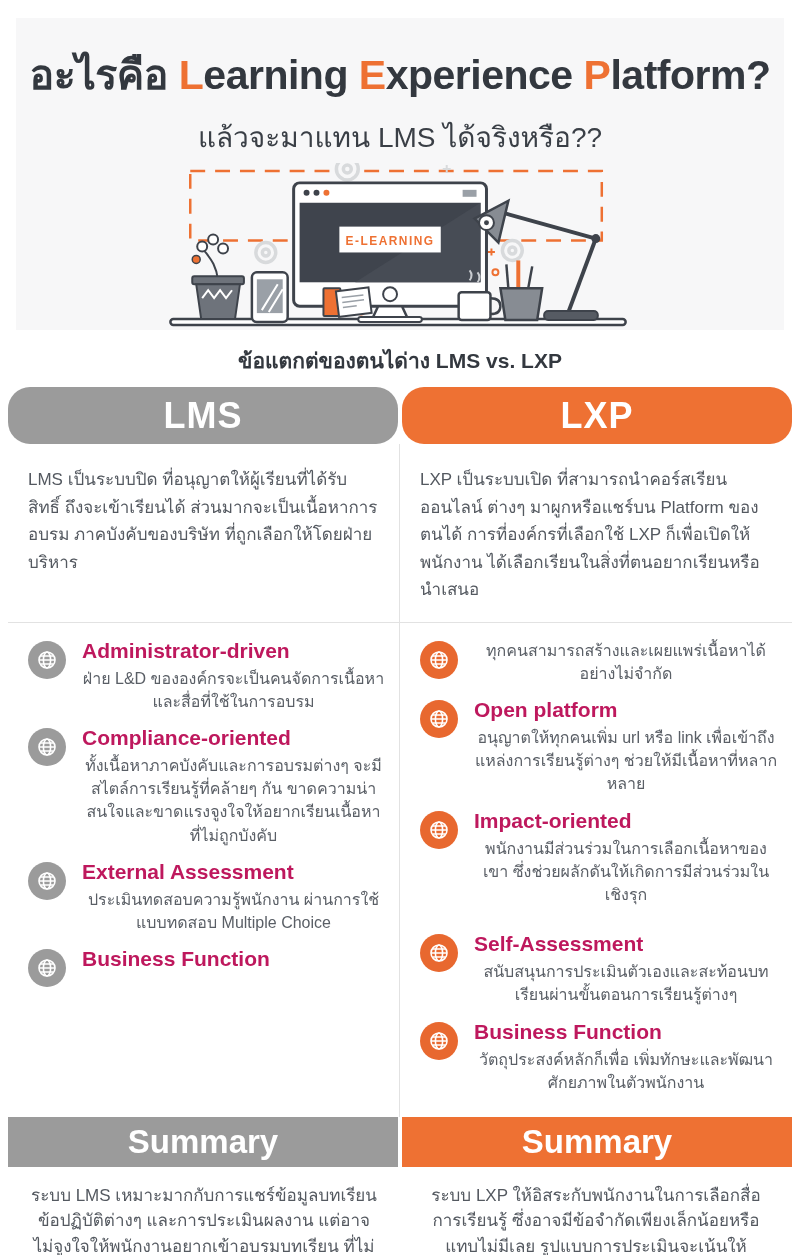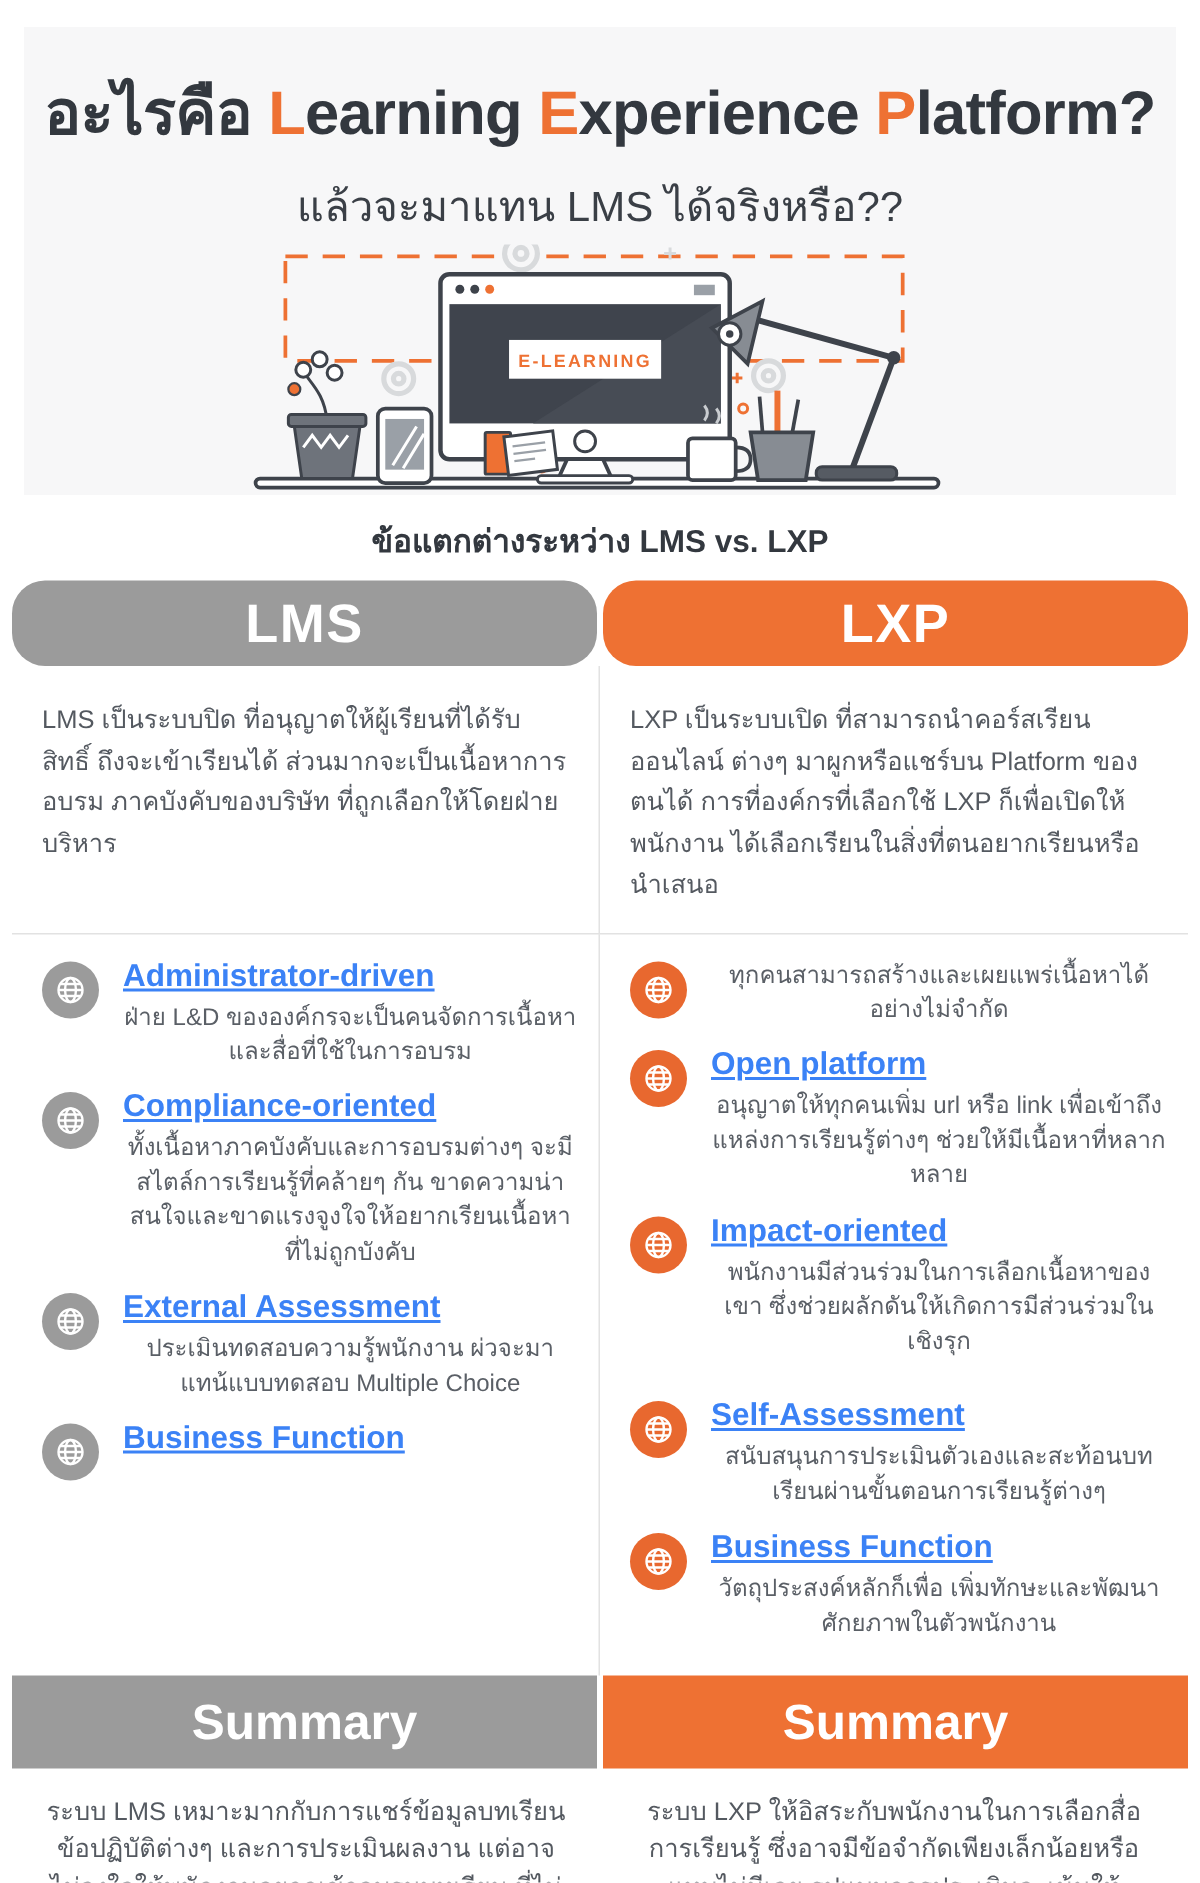--- a/index.html
+++ b/index.html
@@ -51,27 +51,27 @@
   .intro{
     padding:22px 20px 18px 20px;text-align:left;font-size:17px;line-height:1.62;
     color:#545960;border-bottom:1px solid var(--divider);min-height:126px;
   }
   .features{padding:16px 14px 10px 20px;min-height:482px;}
   .feature{display:flex;margin-bottom:13px;}
   .feature .bullet{flex:0 0 38px;height:38px;margin-right:16px;margin-top:2px;}
   .bullet .disc{width:38px;height:38px;border-radius:50%;display:flex;align-items:center;justify-content:center;}
   .disc.gray{background:var(--header-gray);}
   .disc.orange{background:#E8682F;}
-  .feature h3{font-size:21px;font-weight:bold;color:#3b82f6;margin-bottom:4px;text-decoration:underline;}
+  .feature h3{font-size:21px;font-weight:bold;color:#be185d;margin-bottom:4px;}
   .feature p{font-size:16px;line-height:1.45;color:var(--body-text);max-width:320px;text-align:center;}
   .feature.gap-lg{margin-top:26px;}
   
   .summary-row{display:grid;grid-template-columns:1fr 1fr;gap:4px;}
   .summary-head{
-    height:62px;display:flex;align-items:center;justify-content:center;
+    height:50px;display:flex;align-items:center;justify-content:center;
     color:#fff;font-size:33px;font-weight:bold;
   }
   .summary-head.lms{background:var(--header-gray);}
   .summary-head.lxp{background:var(--accent-orange);}
   .summary-text{
     padding:16px 22px 0 22px;text-align:center;font-size:17px;line-height:1.5;color:#545960;
   }
 </style>
 </head>
 <body>
@@ -169,21 +169,21 @@
       <path d="M432 76 L338 50" stroke="#3E434B" stroke-width="4"></path>
       <circle cx="432" cy="76" r="4.5" fill="#3E434B"></circle>
       <polygon points="344,38 310,56 334,80" fill="#878C93" stroke="#3E434B" stroke-width="2.5"></polygon>
       <circle cx="322" cy="60" r="7.5" fill="#fff" stroke="#3E434B" stroke-width="2"></circle>
       <circle cx="322" cy="60" r="2.5" fill="#3E434B"></circle>
       <rect x="380" y="149" width="54" height="9" rx="4" fill="#565B63" stroke="#3E434B" stroke-width="2"></rect>
     </g>
   </svg>
 </div>
 
-<div class="section-title">ข้อแตกต่างระหว่าง LMS vs. LXP</div>
+<div class="section-title">ข้อแตกต่ของตนได่าง LMS vs. LXP</div>
 
 <div class="compare">
 
   <div class="head-row">
     <div class="col-head lms">LMS</div>
     <div class="col-head lxp">LXP</div>
   </div>
 
   <div class="body-row">
     <div class="intro cell-left">LMS เป็นระบบปิด ที่อนุญาตให้ผู้เรียนที่ได้รับสิทธิ์ ถึงจะเข้าเรียนได้ ส่วนมากจะเป็นเนื้อหาการอบรม ภาคบังคับของบริษัท ที่ถูกเลือกให้โดยฝ่ายบริหาร</div>
@@ -228,21 +228,21 @@
             <span class="disc gray">
           <svg width="24" height="24" viewBox="0 0 24 24" fill="none" stroke="#fff" stroke-width="1.6">
                 <circle cx="12" cy="12" r="8"></circle>
                 <ellipse cx="12" cy="12" rx="3.6" ry="8"></ellipse>
                 <path d="M4 12 h16 M5.5 8 h13 M5.5 16 h13"></path>
               </svg>
         </span>
           </span>
         <div>
             <h3>External Assessment</h3>
-        <p>ประเมินทดสอบความรู้พนักงาน ผ่วจะมาแทน้แบบทดสอบ Multiple Choice</p>
+        <p>ประเมินทดสอบความรู้พนักงาน ผ่านการใช้แบบทดสอบ Multiple Choice</p>
           </div>
       </div>
       <div class="feature">
         <span class="bullet">
             <span class="disc gray">
           <svg width="24" height="24" viewBox="0 0 24 24" fill="none" stroke="#fff" stroke-width="1.6">
                 <circle cx="12" cy="12" r="8"></circle>
                 <ellipse cx="12" cy="12" rx="3.6" ry="8"></ellipse>
                 <path d="M4 12 h16 M5.5 8 h13 M5.5 16 h13"></path>
               </svg>

